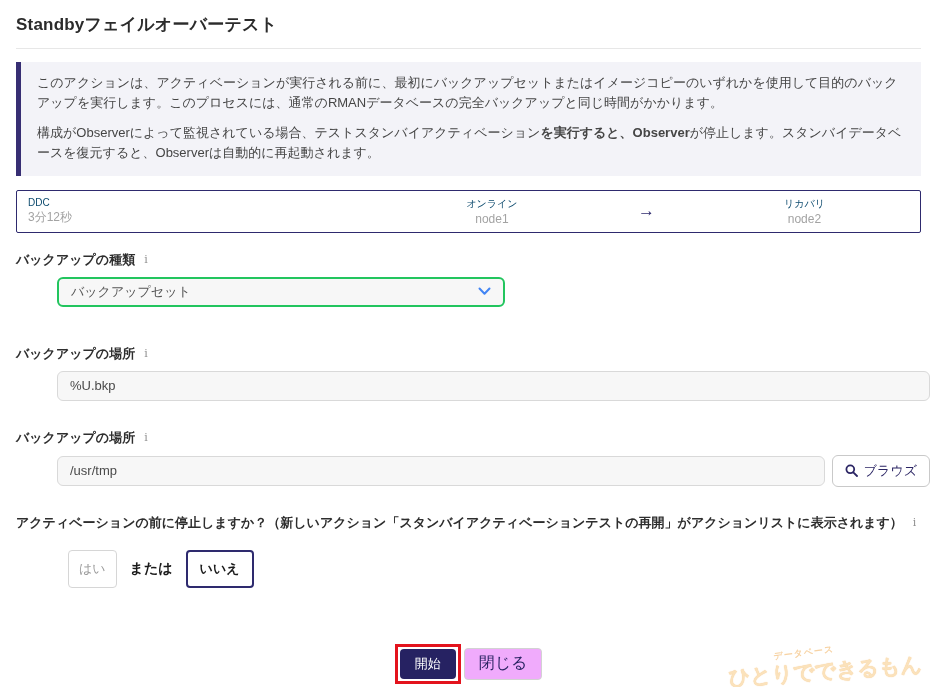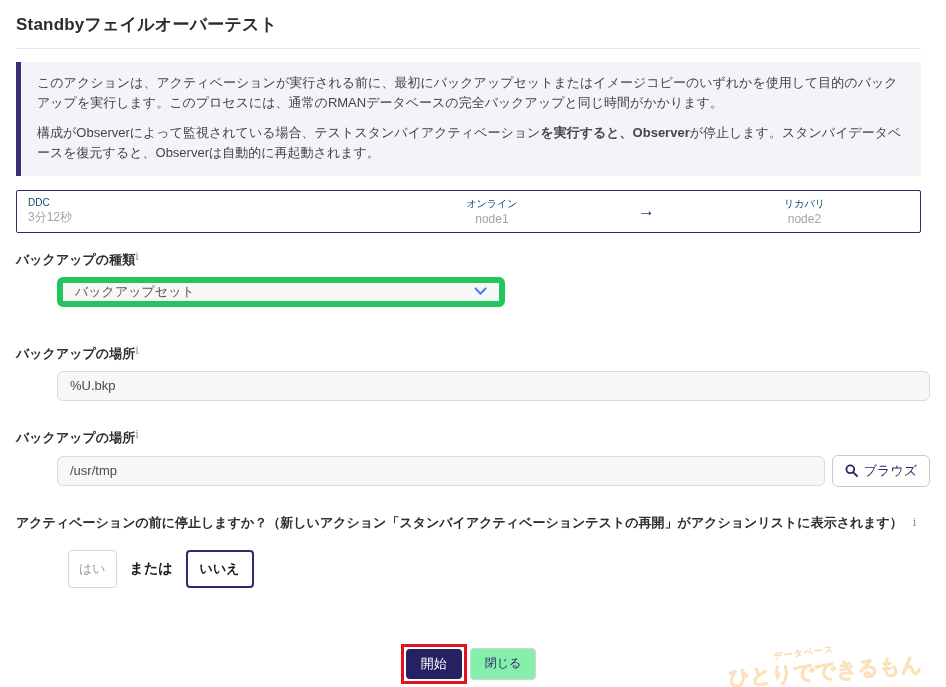--- a/index.html
+++ b/index.html
@@ -28,28 +28,28 @@
   .sb-top { font-size:10px; color:#0c4a6e; }
   .sb-sub { font-size:12px; color:#a3a3a3; margin-top:1px; }
   .sb-center { position:absolute; top:50%; transform:translate(-50%,-50%); text-align:center; }
   .sb-online { left:52.6%; }
   .sb-recovery { left:87.2%; }
   .sb-arrow {
     position:absolute; left:69.7%; top:50%; transform:translate(-50%,-50%);
     color:#2e2a6e; font-weight:bold; font-size:17px;
   }
 
-  .label-row { display:flex; align-items:flex-start; }
+  .label-row { display:flex; align-items:center; gap:9px; }
   .lbl { font-size:13px; font-weight:bold; color:#2e2e2e; }
   .info-i { font-family:"DejaVu Serif",serif; font-size:11px; color:#8f8f8f; cursor:pointer; line-height:1; }
   .mt18 { margin-top:18px; } .mt38 { margin-top:38px; } .mt28 { margin-top:28px; }
 
   .select {
     margin:8px 0 0 41px; width:448px; height:30px;
-    background:#f7f7f7; border:6px solid #22c55e; border-radius:6px;
+    background:#f7f7f7; border:2px solid #22c55e; border-radius:6px;
     display:flex; align-items:center; padding:0 12px; cursor:pointer;
   }
   .select-value { flex:1; font-size:13px; color:#555; }
 
   .text-input {
     display:block; margin:8px 0 0 41px; width:873px; height:30px;
     background:#f7f7f7; border:1px solid #d9d9d9; border-radius:6px;
     padding:0 12px; font-size:13px; color:#4a4a4a; font-family:inherit; outline:none;
   }
 
@@ -78,22 +78,22 @@
     color:#1a1a1a; font-weight:bold; font-size:13px; cursor:pointer; font-family:inherit; padding:0 12px;
   }
 
   .actions-row { margin-top:55px; display:flex; align-items:center; justify-content:center; gap:3px; }
   .red-highlight { border:3px solid #e3131d; padding:2px; display:inline-flex; }
   .start-btn {
     background:#262262; color:#fff; border:none; border-radius:4px;
     font-size:13px; padding:0 15px; height:30px; cursor:pointer; font-family:inherit;
   }
   .close-btn {
-    background:#86efac; color:#2b2564; border:1px solid #d2d2d2; border-radius:4px;
-    font-size:12px; padding:0 14px; height:32px; cursor:pointer; font-family:inherit;
+    background:#f0abfc; color:#2b2564; border:1px solid #d2d2d2; border-radius:4px;
+    font-size:16px; padding:0 14px; height:32px; cursor:pointer; font-family:inherit;
   }
 
   .watermark { position:absolute; right:16px; bottom:2px; text-align:center; transform:rotate(-4deg); pointer-events:none; }
   .wm-small { display:block; font-size:9px; font-weight:bold; color:#f7d3a4; letter-spacing:1px; transform:rotate(-3deg) translateX(-20px); }
   .wm-main { font-size:21px; font-weight:bold; color:#fbe2bb; text-shadow:0 0 1px #f3c488; }
 </style>
 </head>
 <body>
 
 <div class="page">

